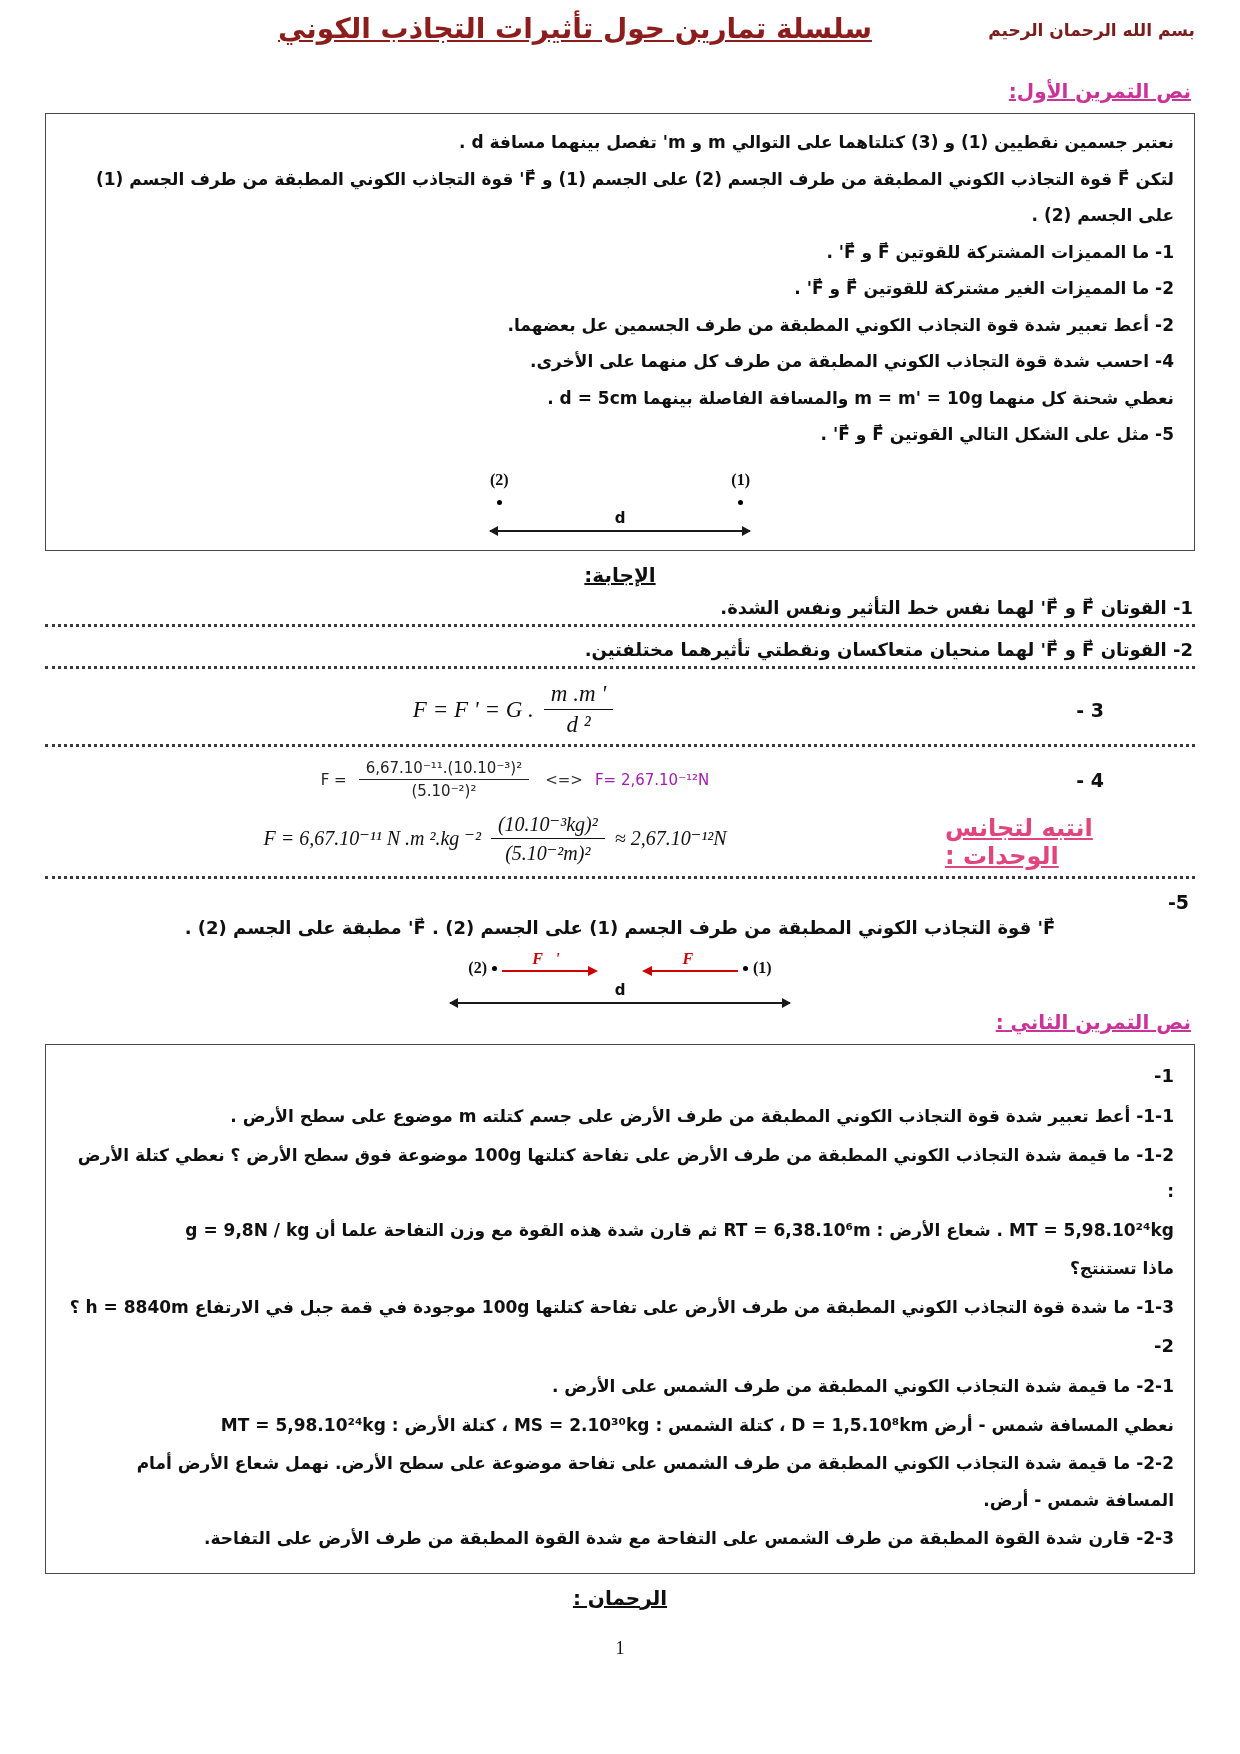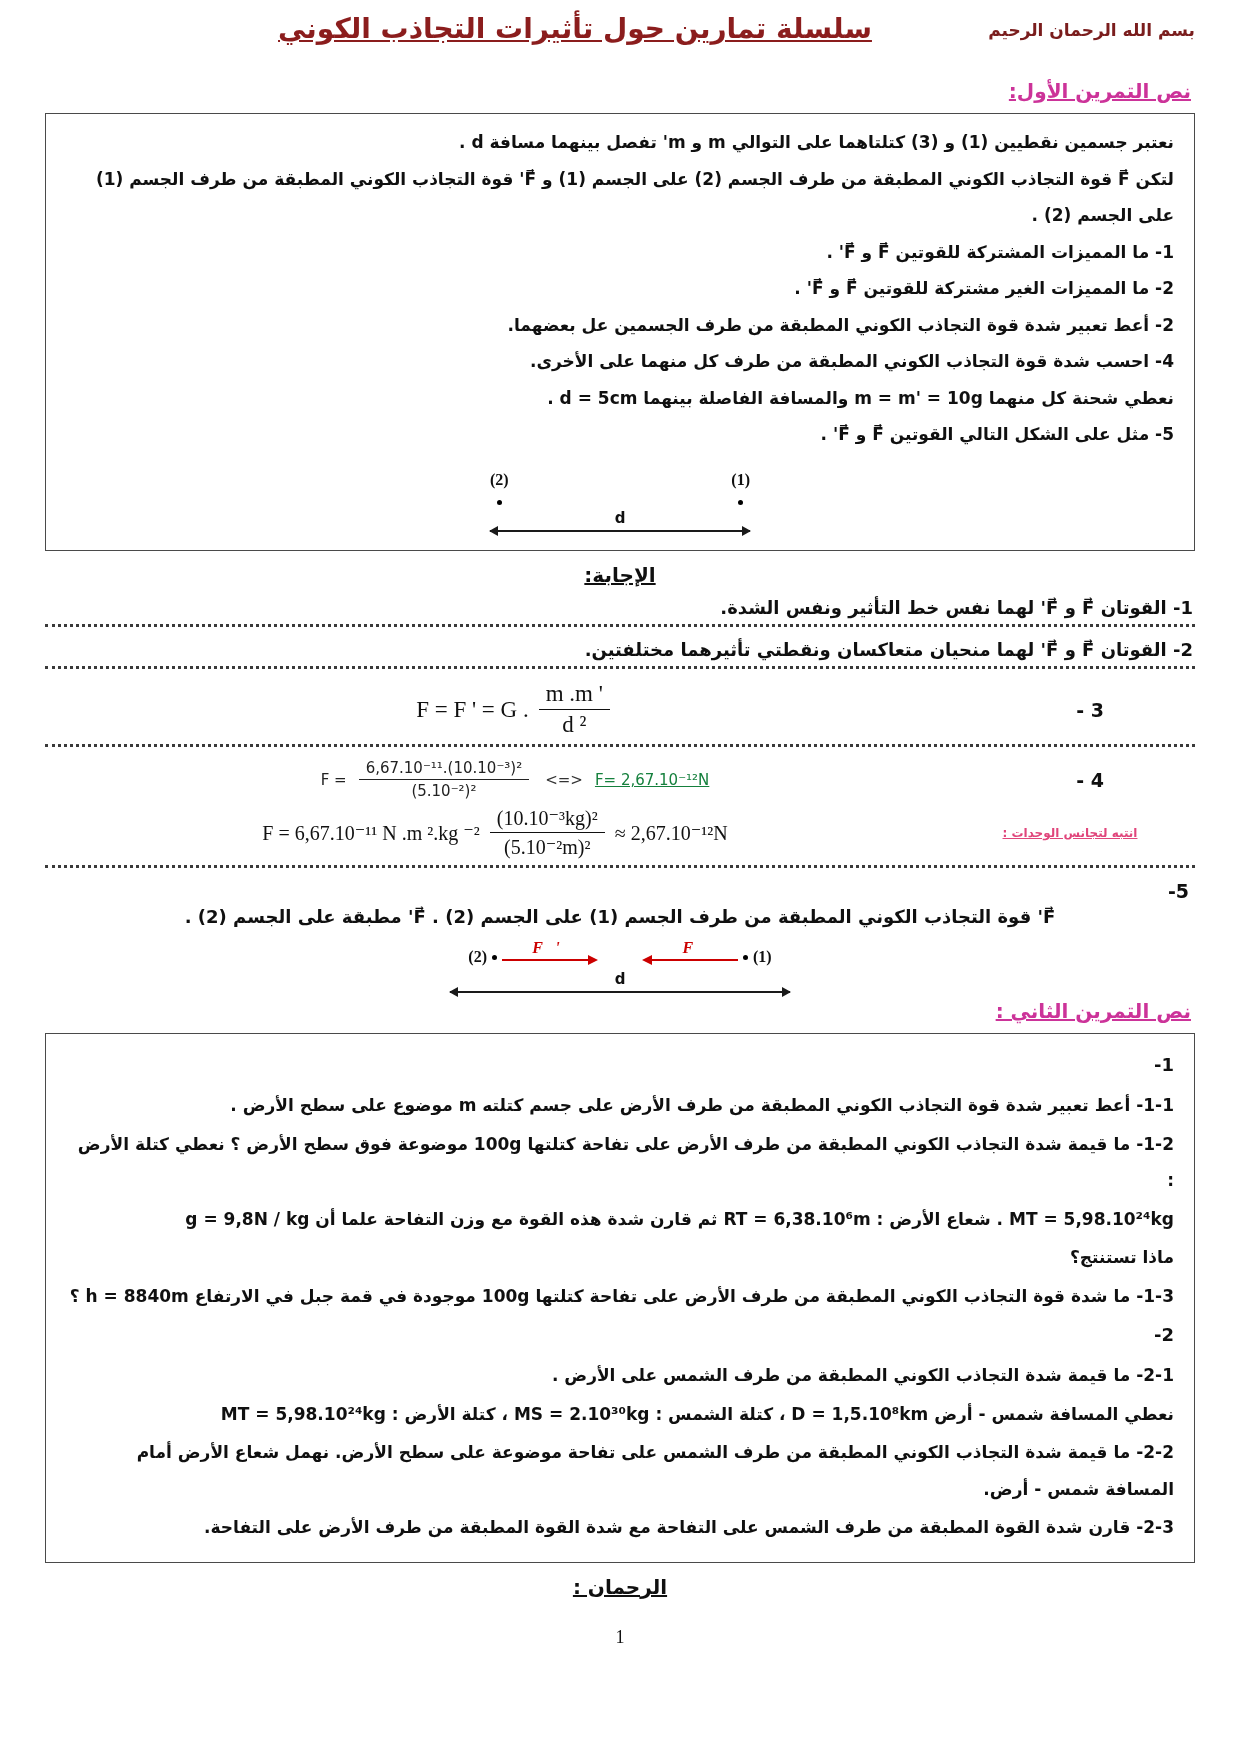--- a/index.html
+++ b/index.html
@@ -75,34 +75,34 @@
   }
   .answer { font-size:18px; font-weight:bold; margin:4px 2px; }
   .answer.center { text-align:center; }
   .dotline { border-bottom:3px dotted #3a3a3a; height:3px; margin:6px 0 12px; }
 
   .answer-row { display:flex; align-items:center; margin:6px 0; }
   .ans-num { flex:0 0 210px; text-align:center; font-size:19px; font-weight:bold; }
   .formula-center { flex:1; display:flex; justify-content:center; align-items:center; }
 
   .math-serif {
-    font-family:"Liberation Serif","DejaVu Serif",serif; font-weight:normal;
+    font-family:"Liberation Serif","DejaVu Serif",serif; font-style:italic; font-weight:normal;
     direction:ltr; display:inline-flex; align-items:center; gap:6px; font-size:20px; color:#111;
   }
   .math-serif.big { font-size:23px; }
   .math-sans {
     font-family:"DejaVu Sans",sans-serif; font-size:15px; direction:ltr;
     display:inline-flex; align-items:center; gap:8px; font-weight:normal; color:#222;
   }
   .frac { display:inline-flex; flex-direction:column; align-items:center; vertical-align:middle; margin:0 4px; }
   .frac .num { border-bottom:1.5px solid currentColor; padding:0 7px 2px; }
   .frac .den { padding-top:2px; }
   .imp { margin:0 4px; color:#333; }
-  .green { color:#15803d;text-decoration:underline; }
-  .units-note { flex:0 0 250px; text-align:center; color:#e0457b; font-weight:bold; font-size:12px; text-decoration:underline; }
+  .green { color:#a21caf; }
+  .units-note { flex:0 0 250px; text-align:left; color:#e0457b; font-weight:bold; font-size:24px; text-decoration:underline;margin-top:8px; }
   .ans-num-line { font-size:19px; font-weight:bold; margin:4px 6px; }
   .big-arrow { font-size:26px; vertical-align:middle; margin:0 10px; font-weight:normal; }
 
   
   .ex2-line { margin:2px 0; }
   .q-label { font-size:18px; }
 
   .page-number { text-align:center; font-family:"Liberation Serif", serif; font-size:18px; margin-top:28px; color:#111; }
 </style>
 </head>

